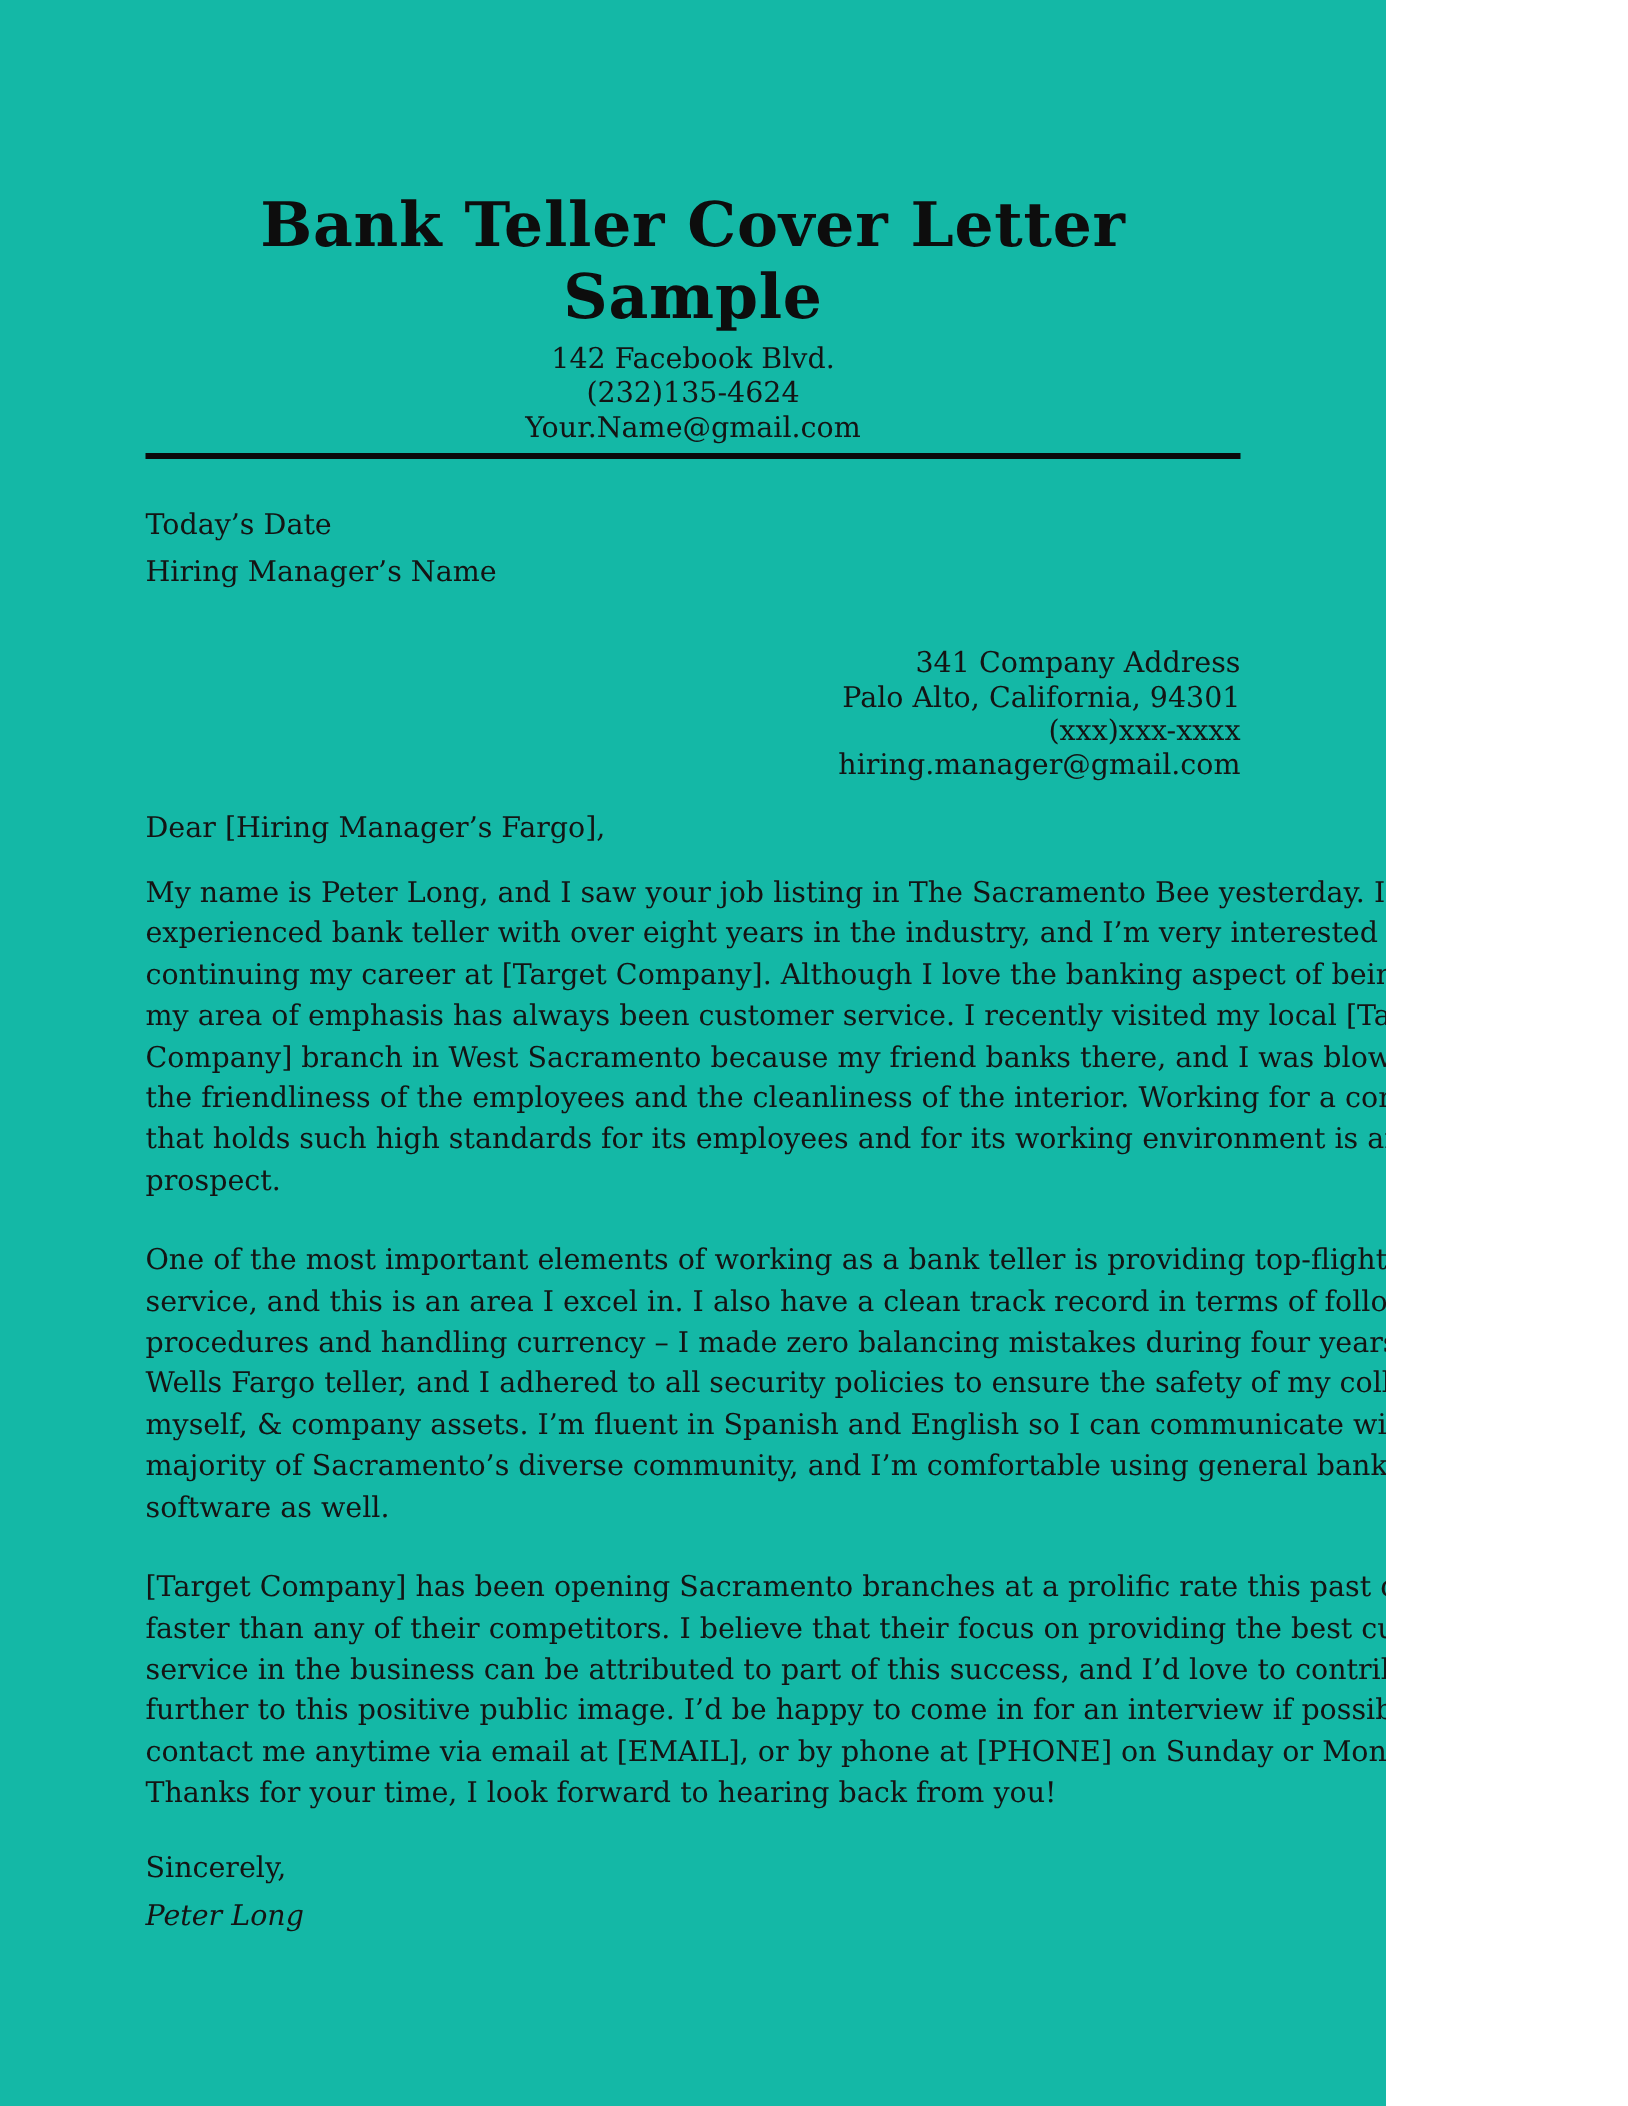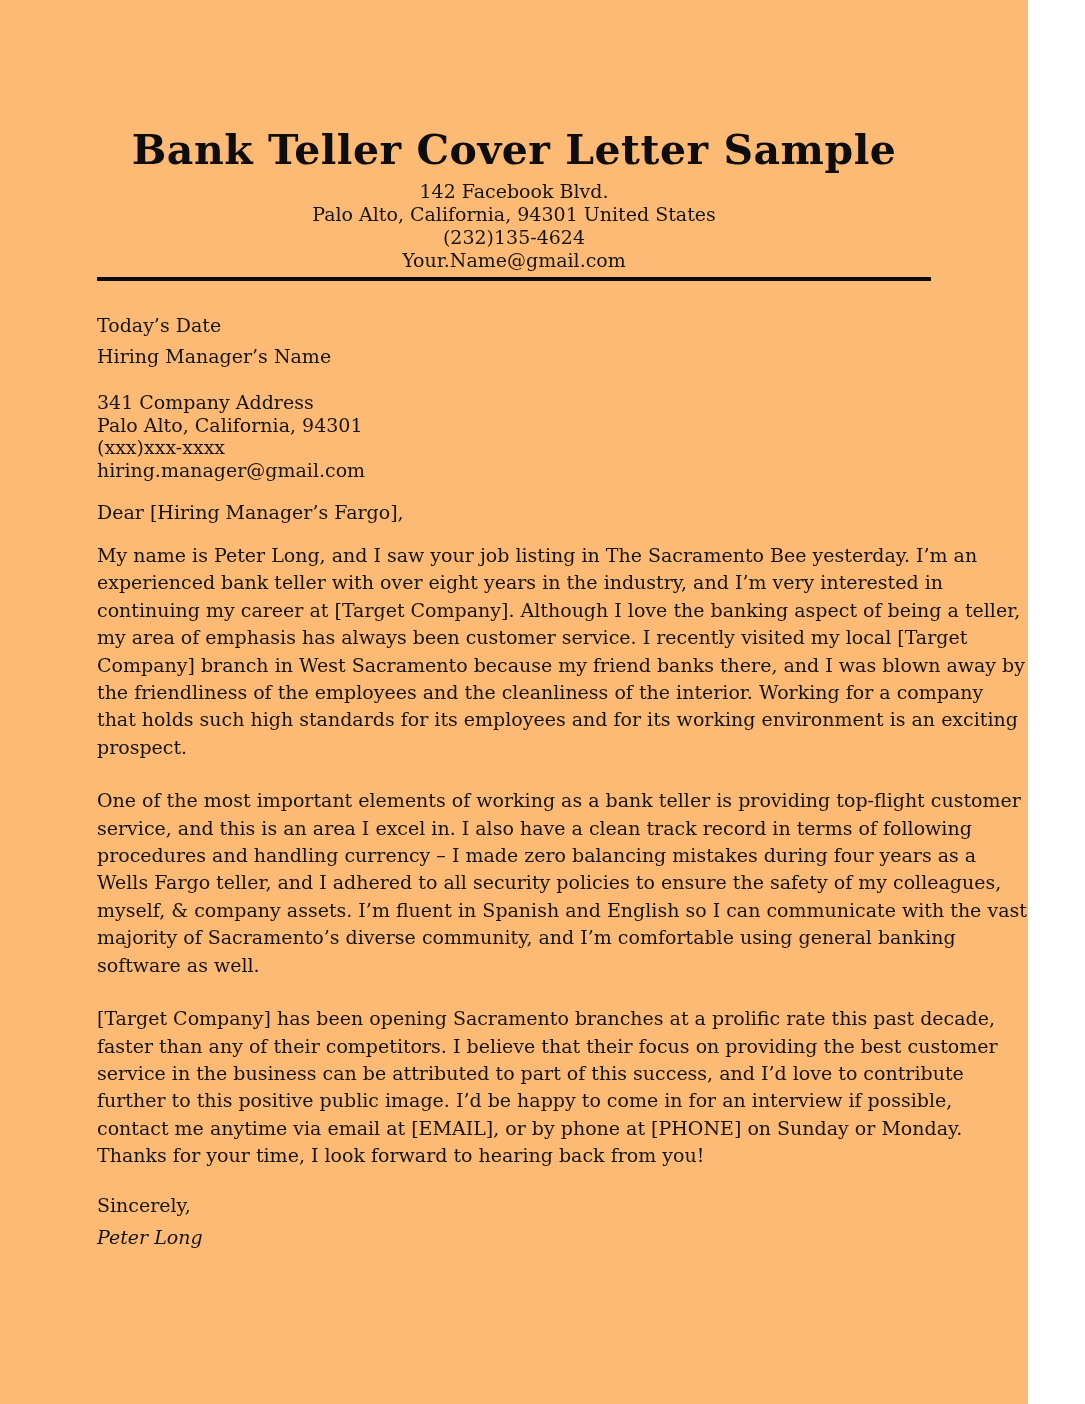--- a/index.html
+++ b/index.html
@@ -2,23 +2,23 @@
 <html><head>
 <meta charset="utf-8">
 <style>
   html, body {
     margin: 0;
     padding: 0;
     background: #ffffff;
   }
   .page {
     position: relative;
-    width: 1028px;
+    width: 924px;
     height: 1404px;
-    background: #fdba74;
+    background: #14b8a6;
     color: #141414;
     font-family: "DejaVu Serif", "Liberation Serif", serif;
     overflow: hidden;
     box-sizing: border-box;
   }
   .content {
     padding: 0 97px;
   }
   
   .letterhead {
@@ -44,23 +44,24 @@
     height: 4px;
     background: #0a0a0a;
   }
   
   .date-block {
     margin-top: 29px;
     font-size: 19px;
     line-height: 31px;
   }
   .recipient-block {
-    margin-top: 19px;
+    margin-top: 34px;
     font-size: 19px;
     line-height: 22.5px;
+    text-align: right;
   }
   .salutation {
     margin: 18px 0 0 0;
     font-size: 19px;
     line-height: 27px;
   }
   .para {
     margin: 0;
     font-size: 19px;
     line-height: 27.4px;
@@ -83,21 +84,20 @@
 </head>
 <body>
 
 <div class="page">
   <div class="content">
 
     <header class="letterhead">
       <h1 class="doc-title">Bank Teller Cover Letter Sample</h1>
       <div class="contact-block">
         <div>142 Facebook Blvd.</div>
-        <div>Palo Alto, California, 94301 United States</div>
         <div>(232)135-4624</div>
         <div>Your.Name@gmail.com</div>
       </div>
       <hr class="rule">
     </header>
 
     <main>
 
       <div class="date-block">
         <div>Today’s Date</div>

